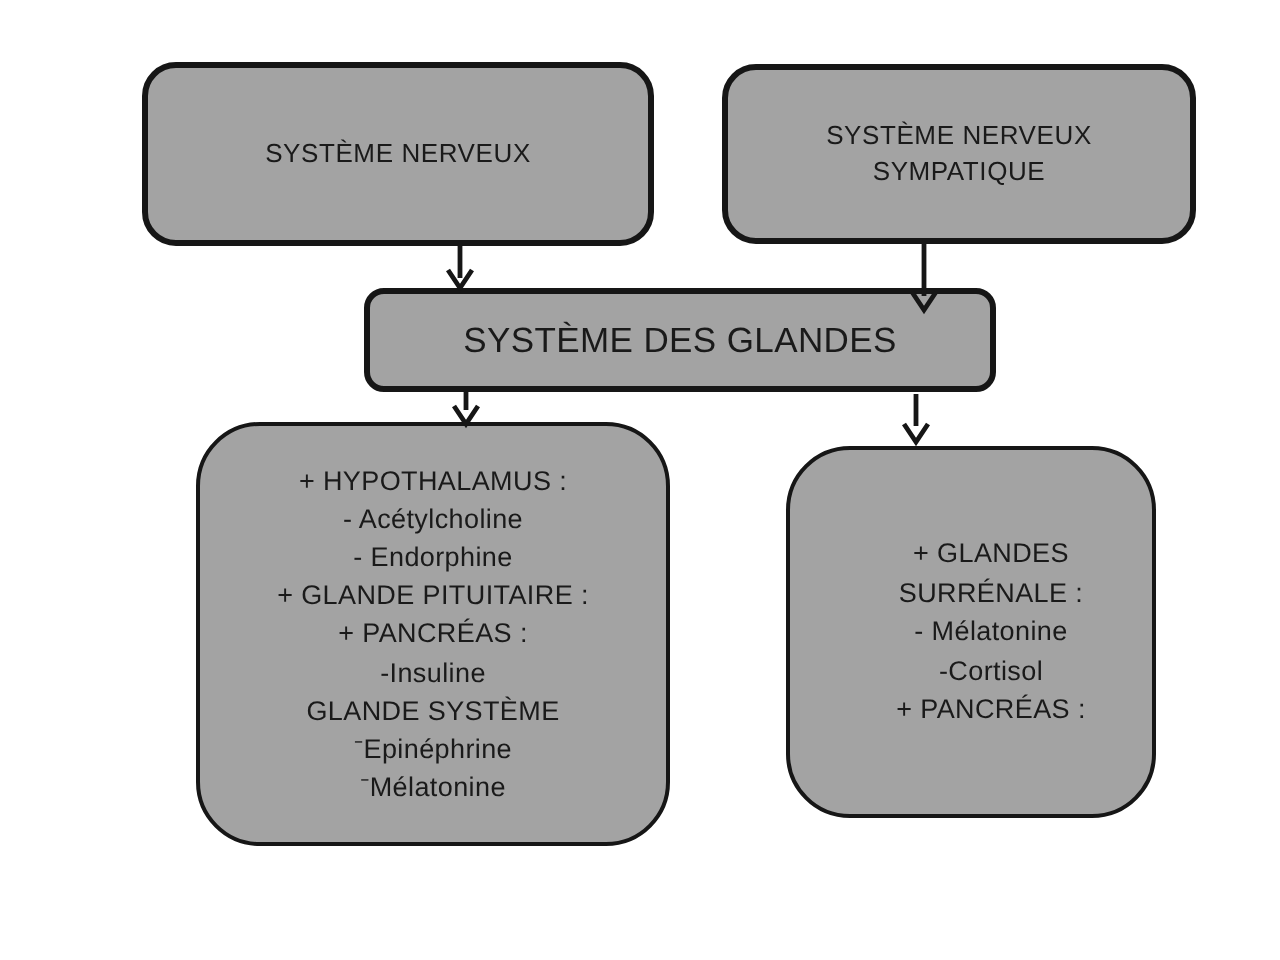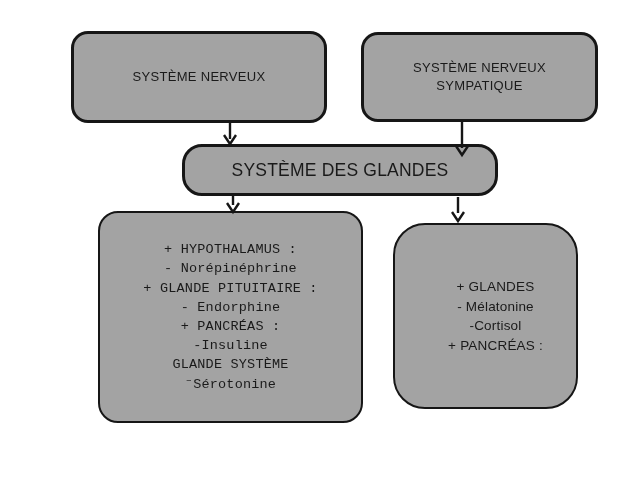--- a/index.html
+++ b/index.html
@@ -45,35 +45,34 @@
     width: 237px; height: 90px;
     border-radius: 17px;
     font-size: 13px;
     line-height: 18px;
     letter-spacing: 0.3px;
   }
   
   #box-endocrine {
     left: 182px; top: 144px;
     width: 316px; height: 52px;
-    border-radius: 20px;
+    border-radius: 10px;
     font-size: 17.5px;
     line-height: 21px;
     letter-spacing: 0.2px;
   }
   
   #box-left-glands {
     left: 98px; top: 211px;
-    width: 265px; height: 212px;
+    width: 237px; height: 212px;
     border-width: 2px;
-    border-radius: 20px;
+    border-radius: 32px;
     font-size: 13.5px;
     line-height: 19.2px;
     letter-spacing: 0.2px;
-    font-family: Liberation Mono, monospace;
   }
   
   #box-right-glands {
     left: 393px; top: 223px;
     width: 185px; height: 186px;
     border-width: 2px;
     border-radius: 32px;
     font-size: 13.5px;
     line-height: 19.5px;
     letter-spacing: 0.2px;
@@ -105,31 +104,33 @@
       <div class="line">SYSTÈME NERVEUX</div>
       <div class="line">SYMPATIQUE</div>
     </div>
 
   <div class="node" id="box-endocrine">
       <div class="line">SYSTÈME DES GLANDES</div>
     </div>
 
   <div class="node" id="box-left-glands">
       <div class="line">+ HYPOTHALAMUS :</div>
-      <div class="line">- Norépinéphrine</div>
+      <div class="line">- Acétylcholine</div>
+      <div class="line">- Endorphine</div>
       <div class="line">+ GLANDE PITUITAIRE :</div>
-      <div class="line">- Endorphine</div>
       <div class="line">+ PANCRÉAS :</div>
       <div class="line">-Insuline</div>
       <div class="line">GLANDE SYSTÈME</div>
-      <div class="line">⁻Sérotonine</div>
+      <div class="line">⁻Epinéphrine</div>
+      <div class="line">⁻Mélatonine</div>
     </div>
 
   <div class="node" id="box-right-glands">
       <div class="line">+ GLANDES</div>
+      <div class="line">SURRÉNALE :</div>
       <div class="line">- Mélatonine</div>
       <div class="line">-Cortisol</div>
       <div class="line">+ PANCRÉAS :</div>
     </div>
 
   <svg class="arrows" viewBox="0 0 640 480" xmlns="http://www.w3.org/2000/svg">
     <g>
       <line x1="230" y1="123" x2="230" y2="139"></line>
       <polyline points="224,135 230,144 236,135"></polyline>
     </g>

